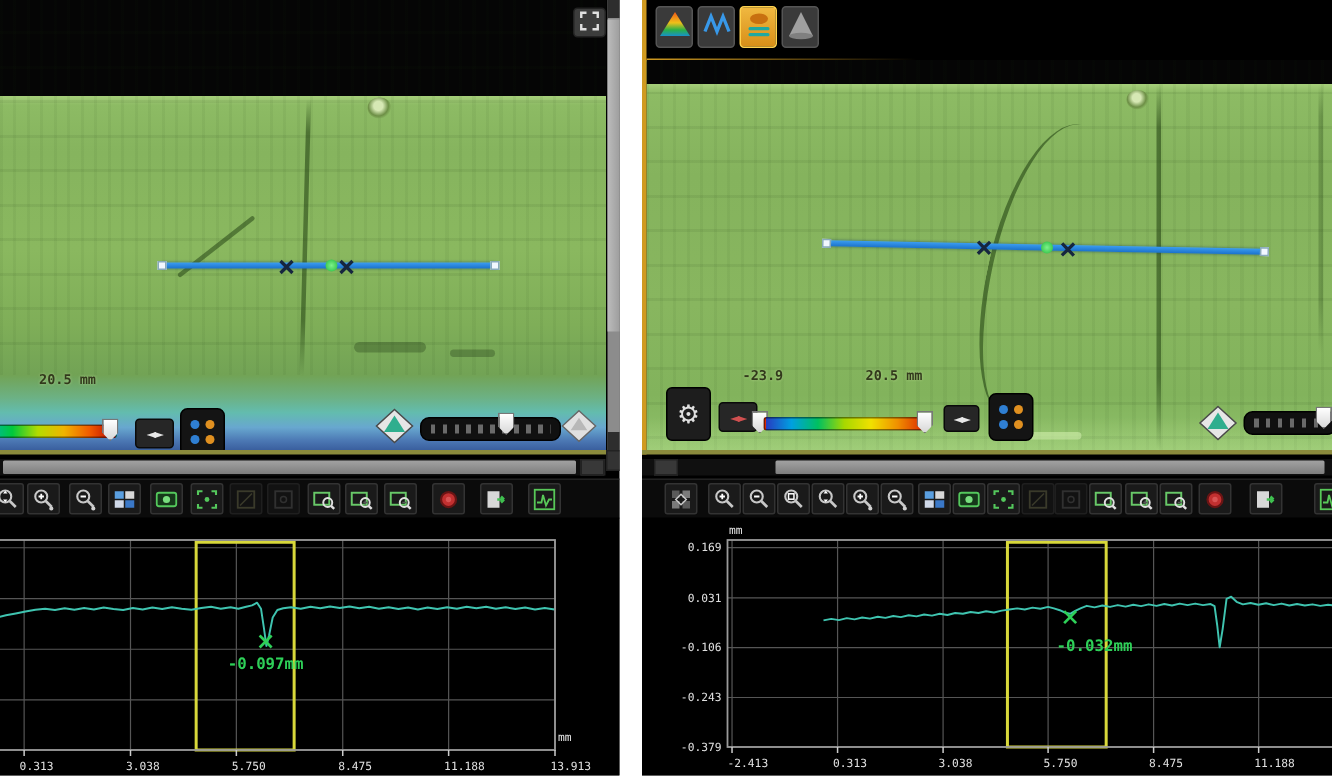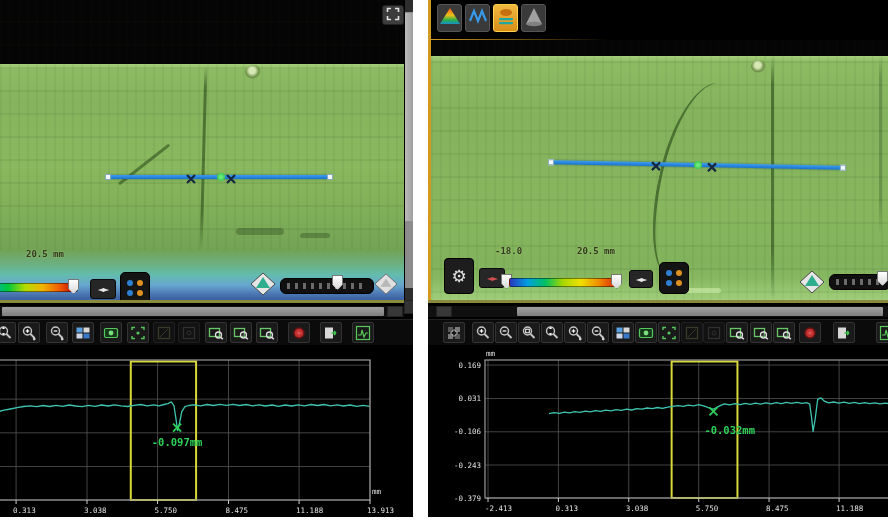--- a/index.html
+++ b/index.html
@@ -398,21 +398,21 @@
               <path d="M2,2 L10,10 M10,2 L2,10" stroke="#16263f" stroke-width="2.2"></path>
             </svg></span>
       </div>
 
       <div class="gear-btn" style="left:13px;top:218px;width:28px;height:34px;">
           <span>⚙</span>
         </div>
       <div class="sm-btn red" style="left:48px;top:228px;width:24px;height:18px;">
           <span>◄►</span>
         </div>
-      <span class="ctl-label" style="left:64px;top:206px;">-18.0</span>
+      <span class="ctl-label" style="left:64px;top:206px;">-23.9</span>
       <span class="ctl-label" style="left:146px;top:206px;">20.5 mm</span>
       <div class="handle" style="left:70px;top:234px;"></div>
       <div class="grad-bar grad-r" style="left:78px;top:238px;width:108px;"></div>
       <div class="handle" style="left:180px;top:234px;"></div>
       <div class="sm-btn" style="left:198px;top:230px;width:22px;height:16px;">
           <span>◄►</span>
         </div>
       <div class="dots-btn" style="left:228px;top:222px;width:28px;height:30px;">
         <span class="dot b"></span>
           <span class="dot o"></span>

